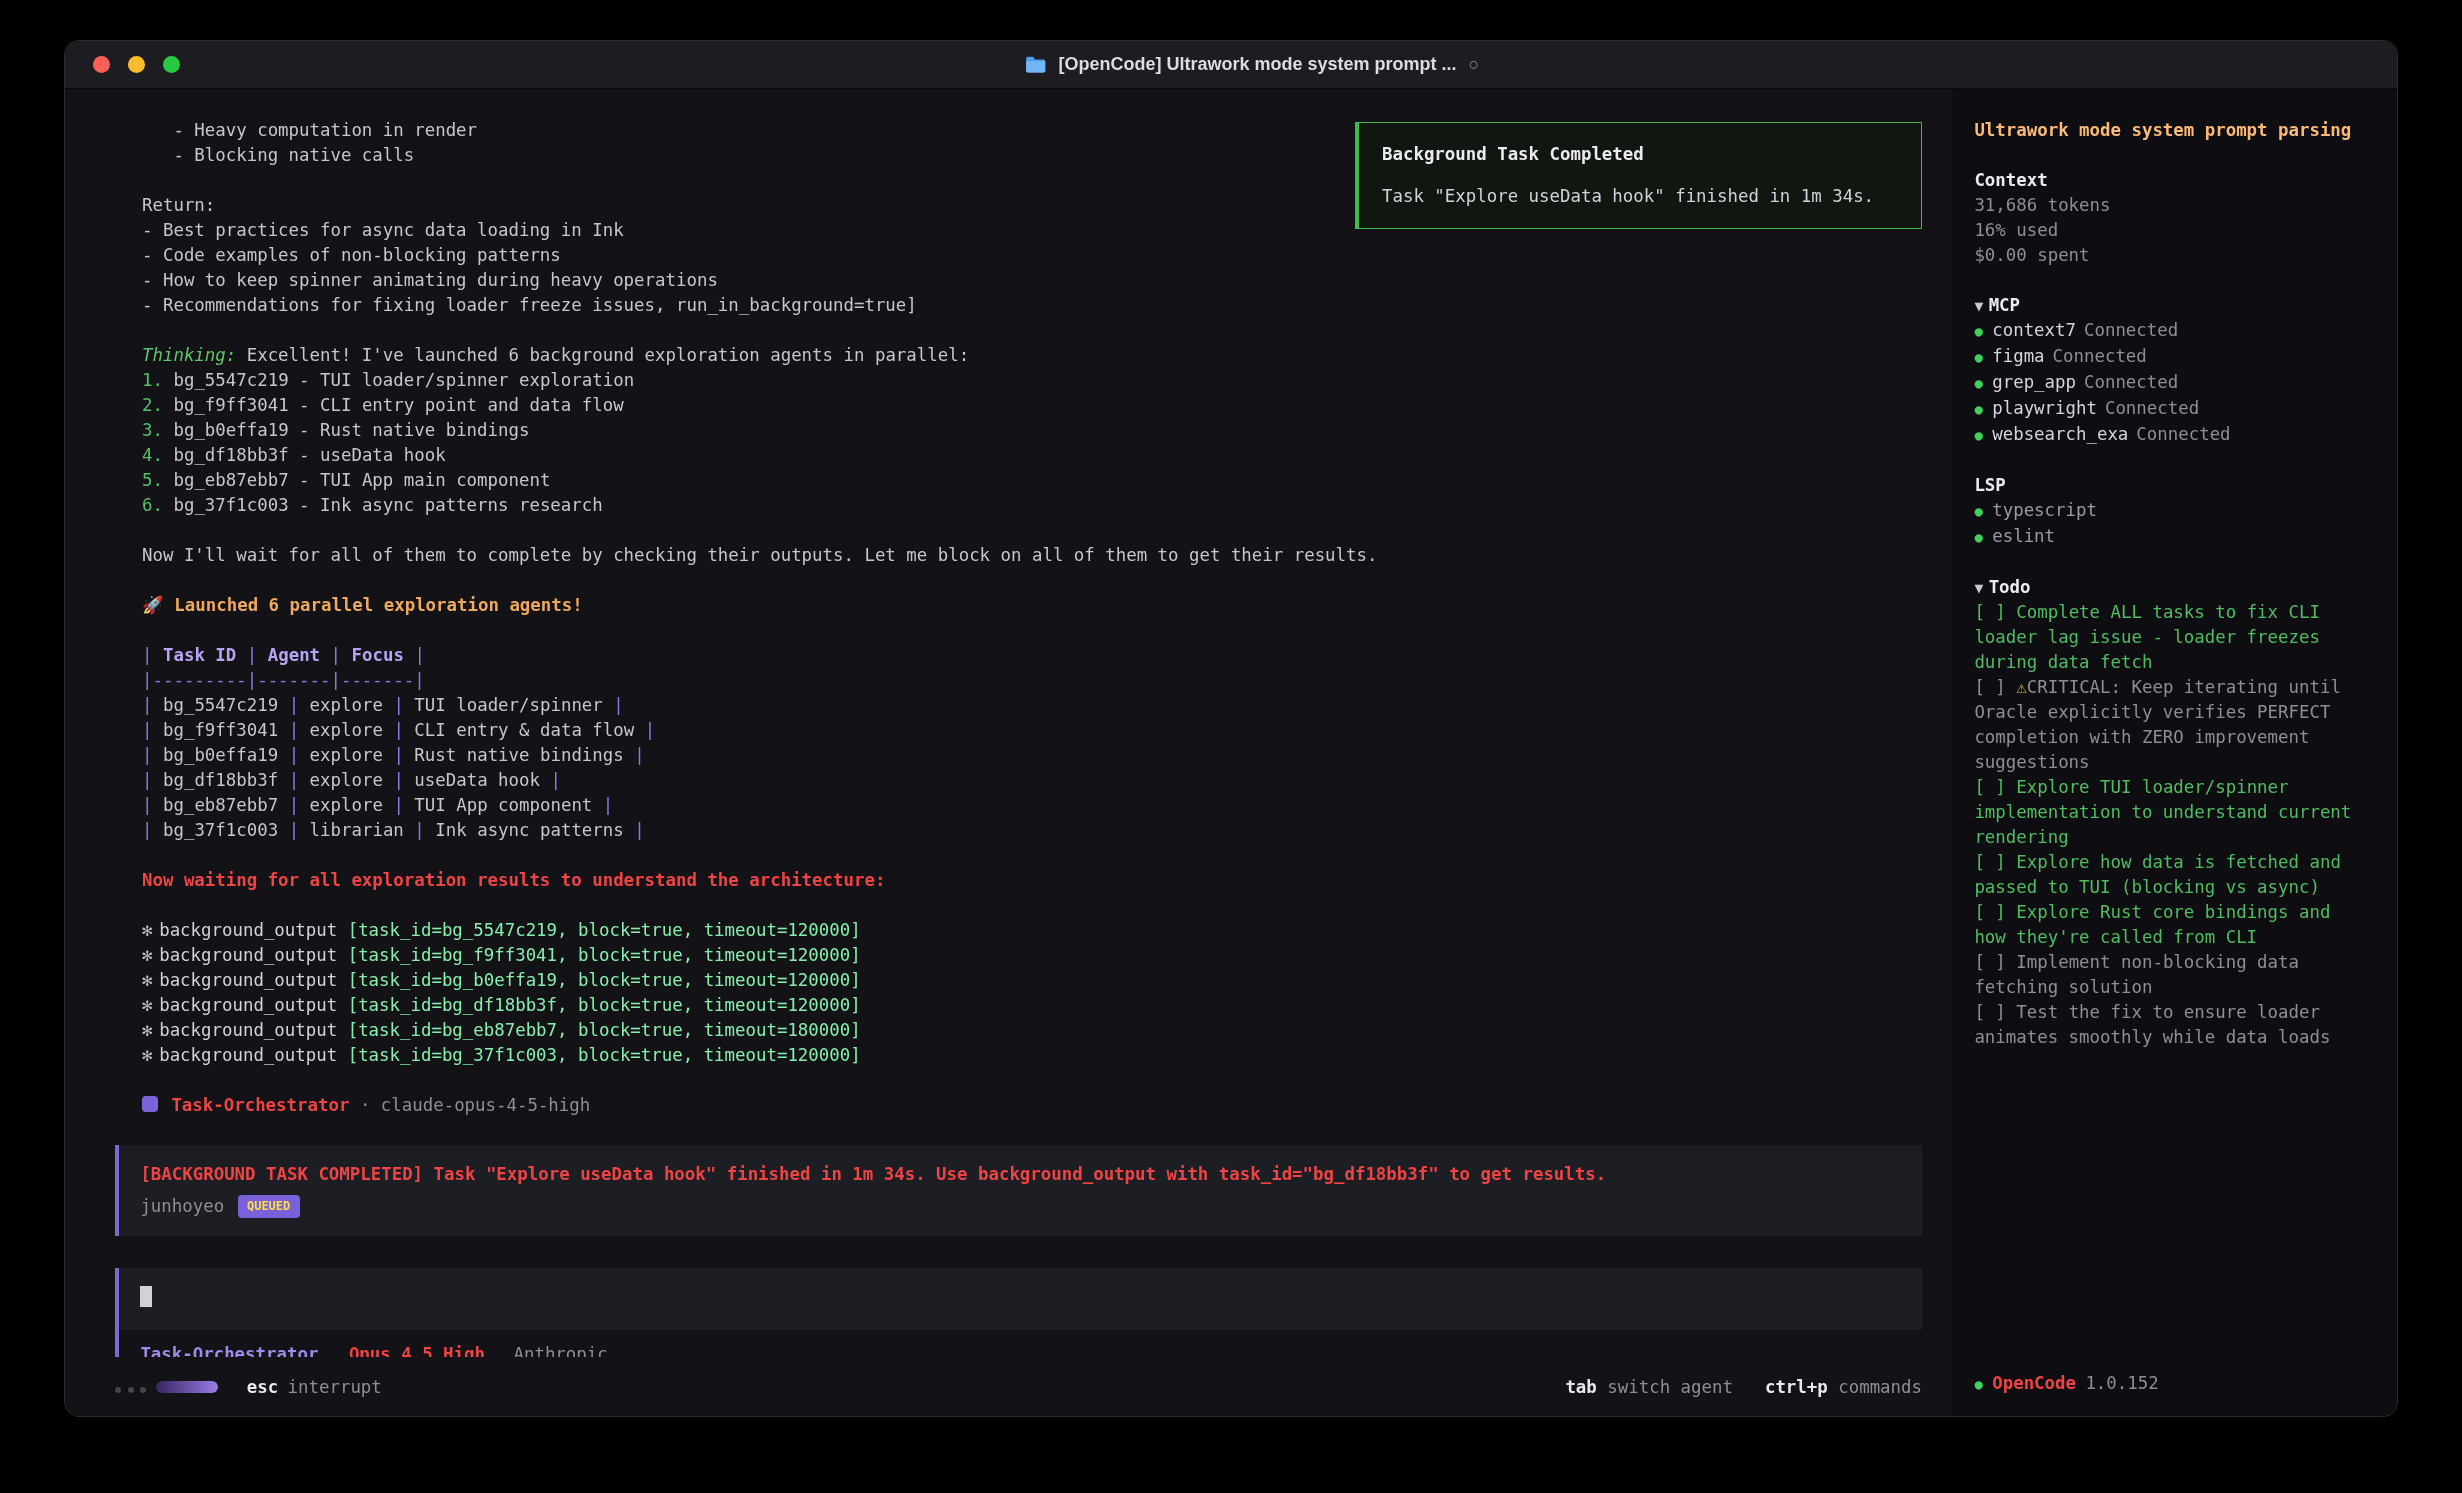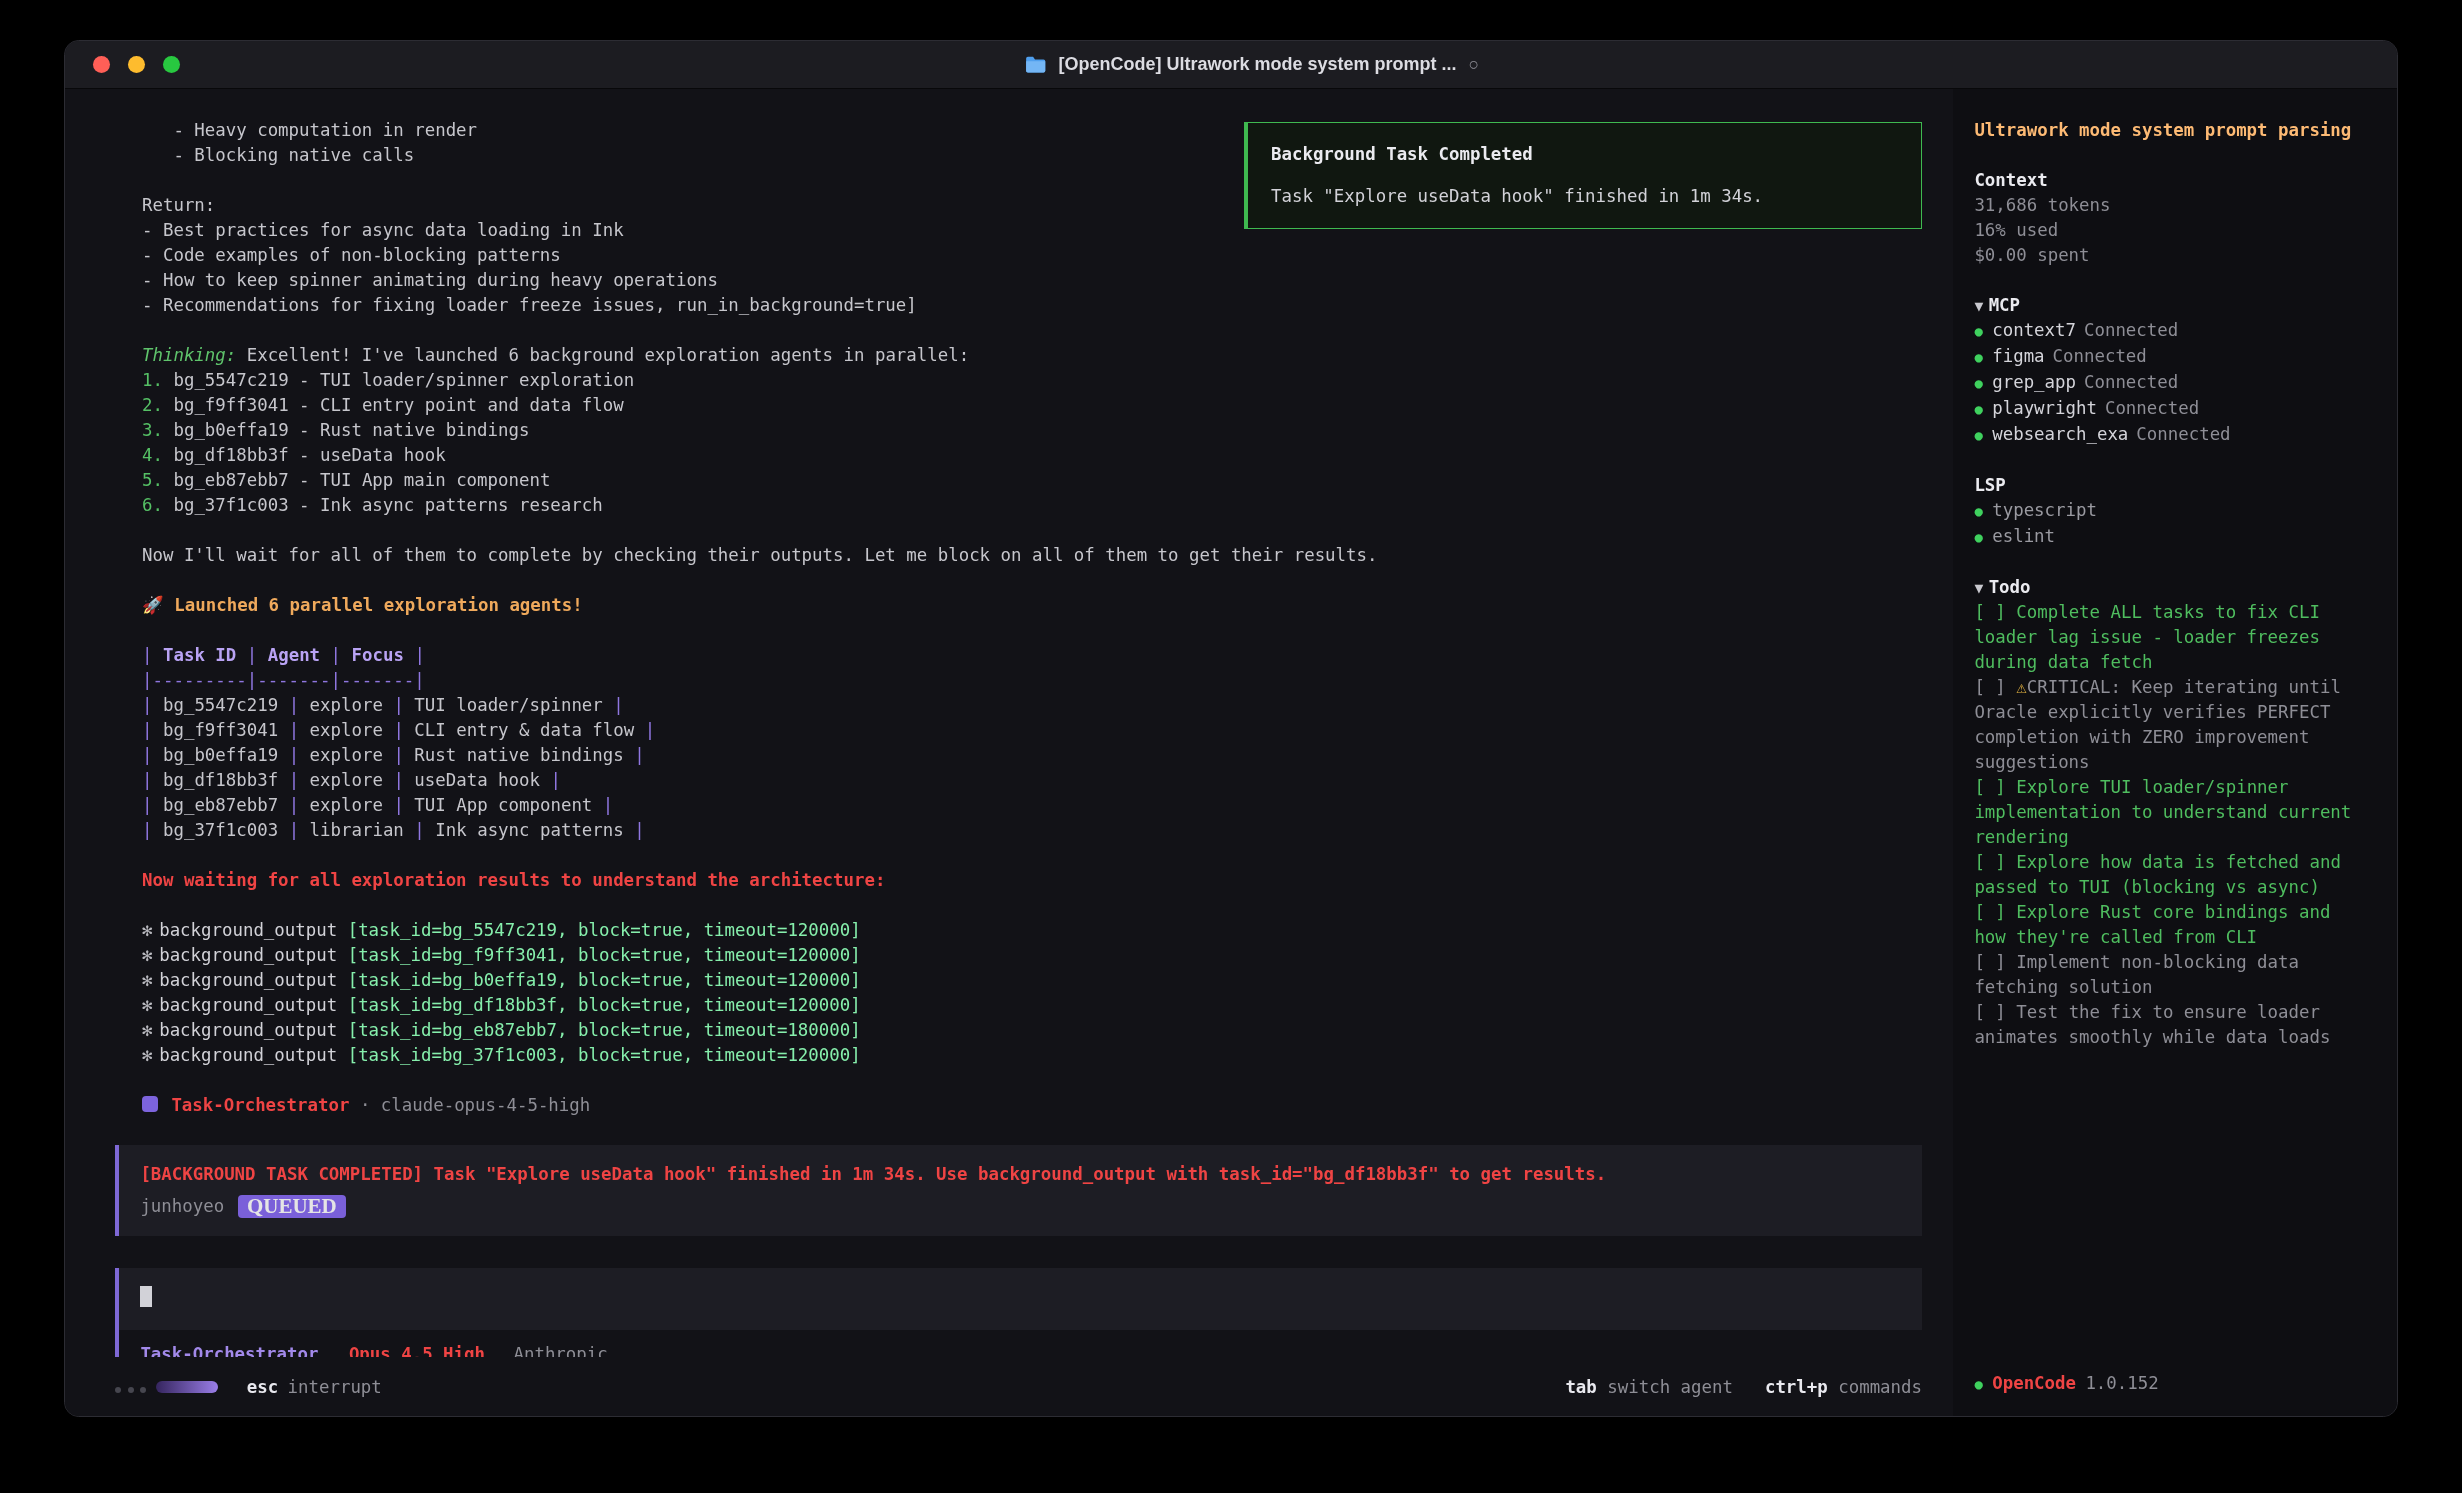--- a/index.html
+++ b/index.html
@@ -44,42 +44,42 @@
   .tool-name { color: #d2d2d8; }
   .tool-args { color: #86efac; }
 
   .orch-icon { display: inline-block; width: 16px; height: 16px; border-radius: 4px;
     background: #7d64dd; margin-right: 13.4px; vertical-align: -1.3px; }
 
   
   .msg-panel { margin-top: 27px; background: #1d1d24; border-left: 4px solid #7e68d6;
     padding: 17.4px 21.4px; font-size: 17.4px; line-height: 25px; color: #c6c6cc; }
   .panel-line2 { margin-top: 6.7px; display: flex; align-items: center; }
-  .queued-badge { display: inline-block; margin-left: 13.4px; background: #7a60d9; color: #e5e5e5;
-    font-weight: bold; font-size: 21px; line-height: 21.4px; padding: 0.7px 9.4px; border-radius: 4px; font-family: Liberation Serif, serif; }
+  .queued-badge { display: inline-block; margin-left: 13.4px; background: #7a60d9; color: #fde047;
+    font-weight: bold; font-size: 12px; line-height: 21.4px; padding: 0.7px 9.4px; border-radius: 4px; }
 
   .input-panel { margin-top: 32px; border-left: 4px solid #7e68d6; }
   .input-area { background: #1d1d24; min-height: 62px; padding: 17.4px 21.4px; }
   .cursor { display: inline-block; width: 11.4px; height: 21.4px; background: #d2d2d8; vertical-align: middle; }
   .input-footer { padding: 12px 21.4px 0 21.4px; font-size: 17.4px; line-height: 25px; }
   .model-label { margin-left: 20px; }
   .provider-label { margin-left: 18px; }
 
   
   .statusbar { flex: 0 0 auto; margin-top: 20px; display: flex; align-items: center; font-size: 17.4px; }
   .sdots i { display: inline-block; width: 6px; height: 6px; border-radius: 50%; background: #46464f; margin-right: 6.7px; }
   .pbar { display: inline-block; width: 62px; height: 11.4px; border-radius: 6px; margin: 0 29px 0 2.7px;
     background: linear-gradient(90deg, #35255e, #9a7ee8); }
   .key { font-weight: bold; color: #e8e8ee; }
   .esc-label { margin-left: 9.4px; }
   .sb-right { margin-left: auto; display: flex; align-items: flex-end; }
   .hint { margin-left: 32px; white-space: pre; }
 
   
-  .toast { position: absolute; top: 33px; right: 31px; width: 678px; z-index: 5;
+  .toast { position: absolute; top: 33px; right: 31px; width: 567px; z-index: 5;
     background: #101710; border: 0.7px solid #3fb950; border-left: 4px solid #3fb950;
     padding: 20px 23px; font-size: 17.4px; line-height: 23px; }
   .toast-title { font-weight: bold; color: #ebebf0; }
   .toast-body { margin-top: 19px; color: #d2d2d8; white-space: pre; }
 
   
   .sidebar { flex: 0 0 444px; background: #0e0e12; padding: 29px 25.4px 19px 21.4px;
     display: flex; flex-direction: column; font-size: 17.4px; line-height: 25px; color: #c6c6cc; }
   .sb-title { font-weight: bold; color: #fdba74; }
   .sb-section { margin-top: 25px; }

